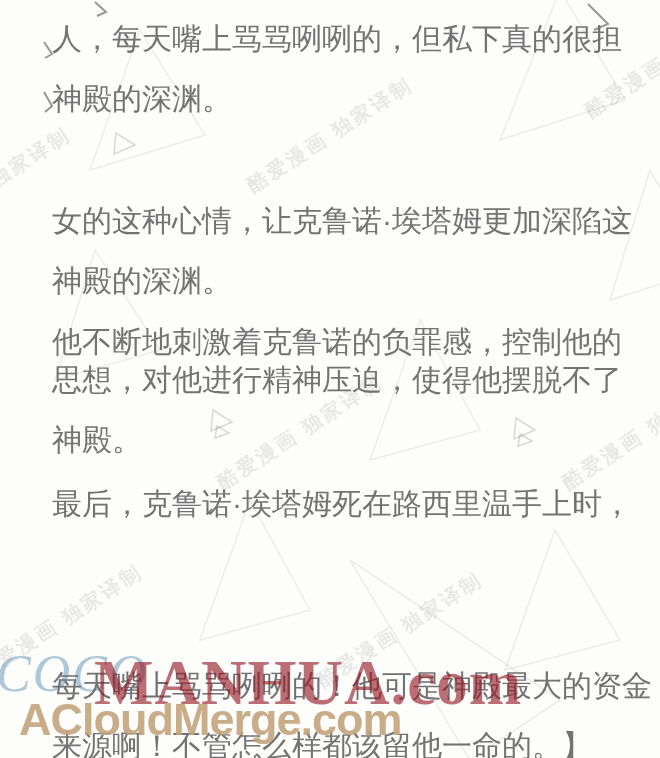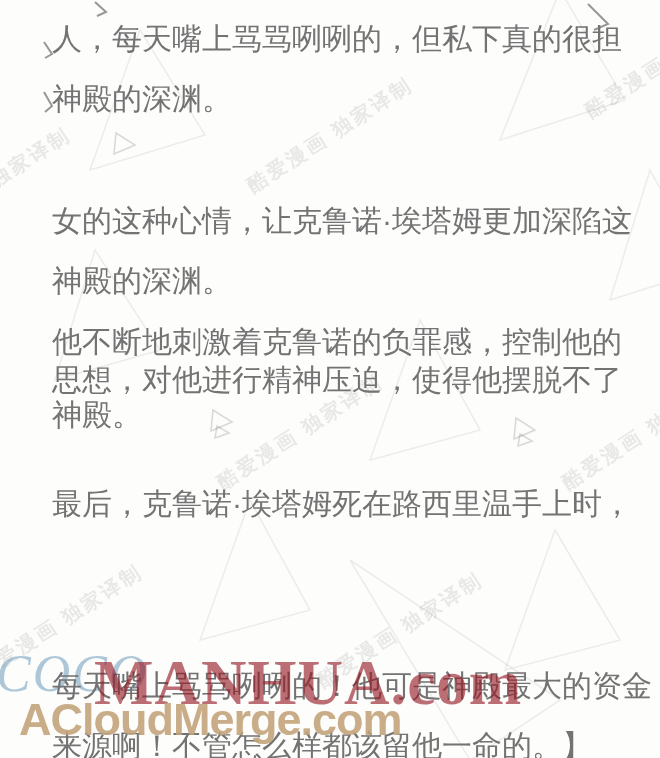--- a/index.html
+++ b/index.html
@@ -106,21 +106,21 @@
 
   <div class="wm-blue">COCO</div>
 
   <div class="textlayer">
     <div class="tline" style="top:24px;">人，每天嘴上骂骂咧咧的，但私下真的很担</div>
     <div class="tline" style="top:84px;">神殿的深渊。</div>
     <div class="tline" style="top:206px;">女的这种心情，让克鲁诺·埃塔姆更加深陷这</div>
     <div class="tline" style="top:266px;">神殿的深渊。</div>
     <div class="tline" style="top:327px;">他不断地刺激着克鲁诺的负罪感，控制他的</div>
     <div class="tline" style="top:365px;">思想，对他进行精神压迫，使得他摆脱不了</div>
-    <div class="tline" style="top:400px;">神殿。</div>
+    <div class="tline" style="top:425px;">神殿。</div>
     <div class="tline" style="top:489px;">最后，克鲁诺·埃塔姆死在路西里温手上时，</div>
     <div class="tline" style="top:671px;">每天嘴上骂骂咧咧的！他可是神殿最大的资金</div>
     <div class="tline" style="top:731px;">来源啊！不管怎么样都该留他一命的。】</div>
   </div>
 
   <div class="wm-red">MANHUA.com</div>
   <div class="wm-tan">ACloudMerge.com</div>
 
 </div>
 

